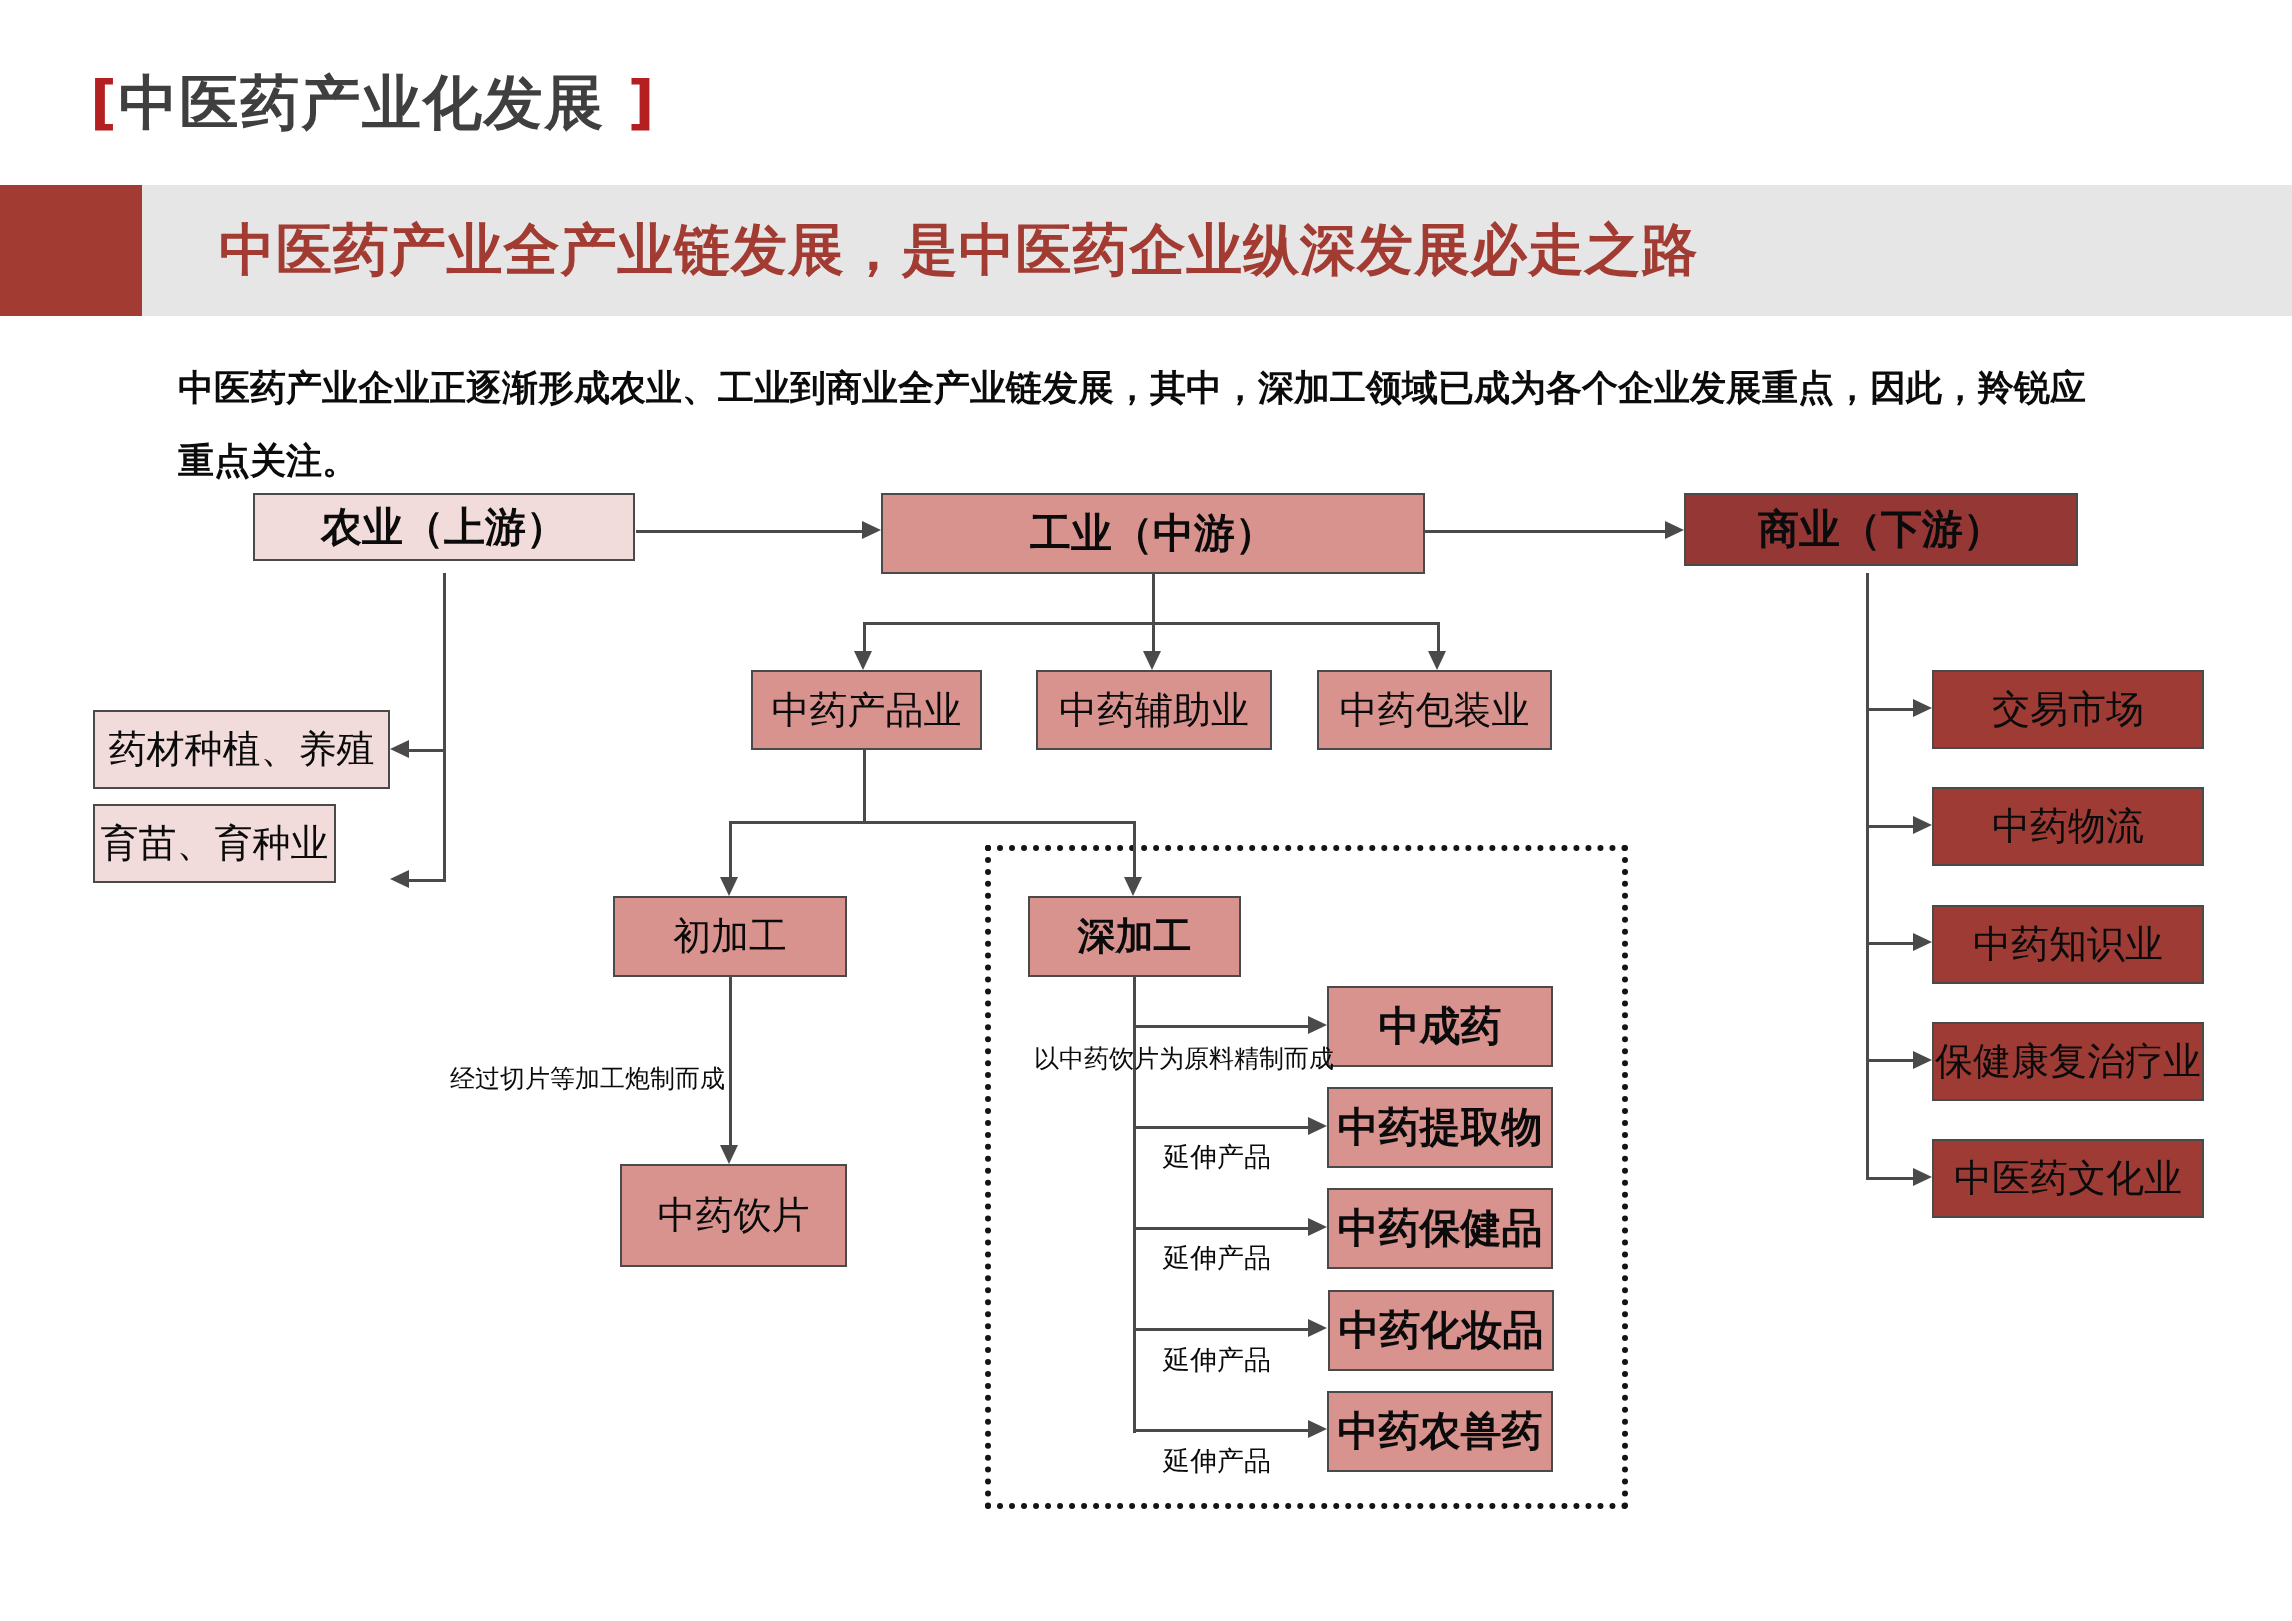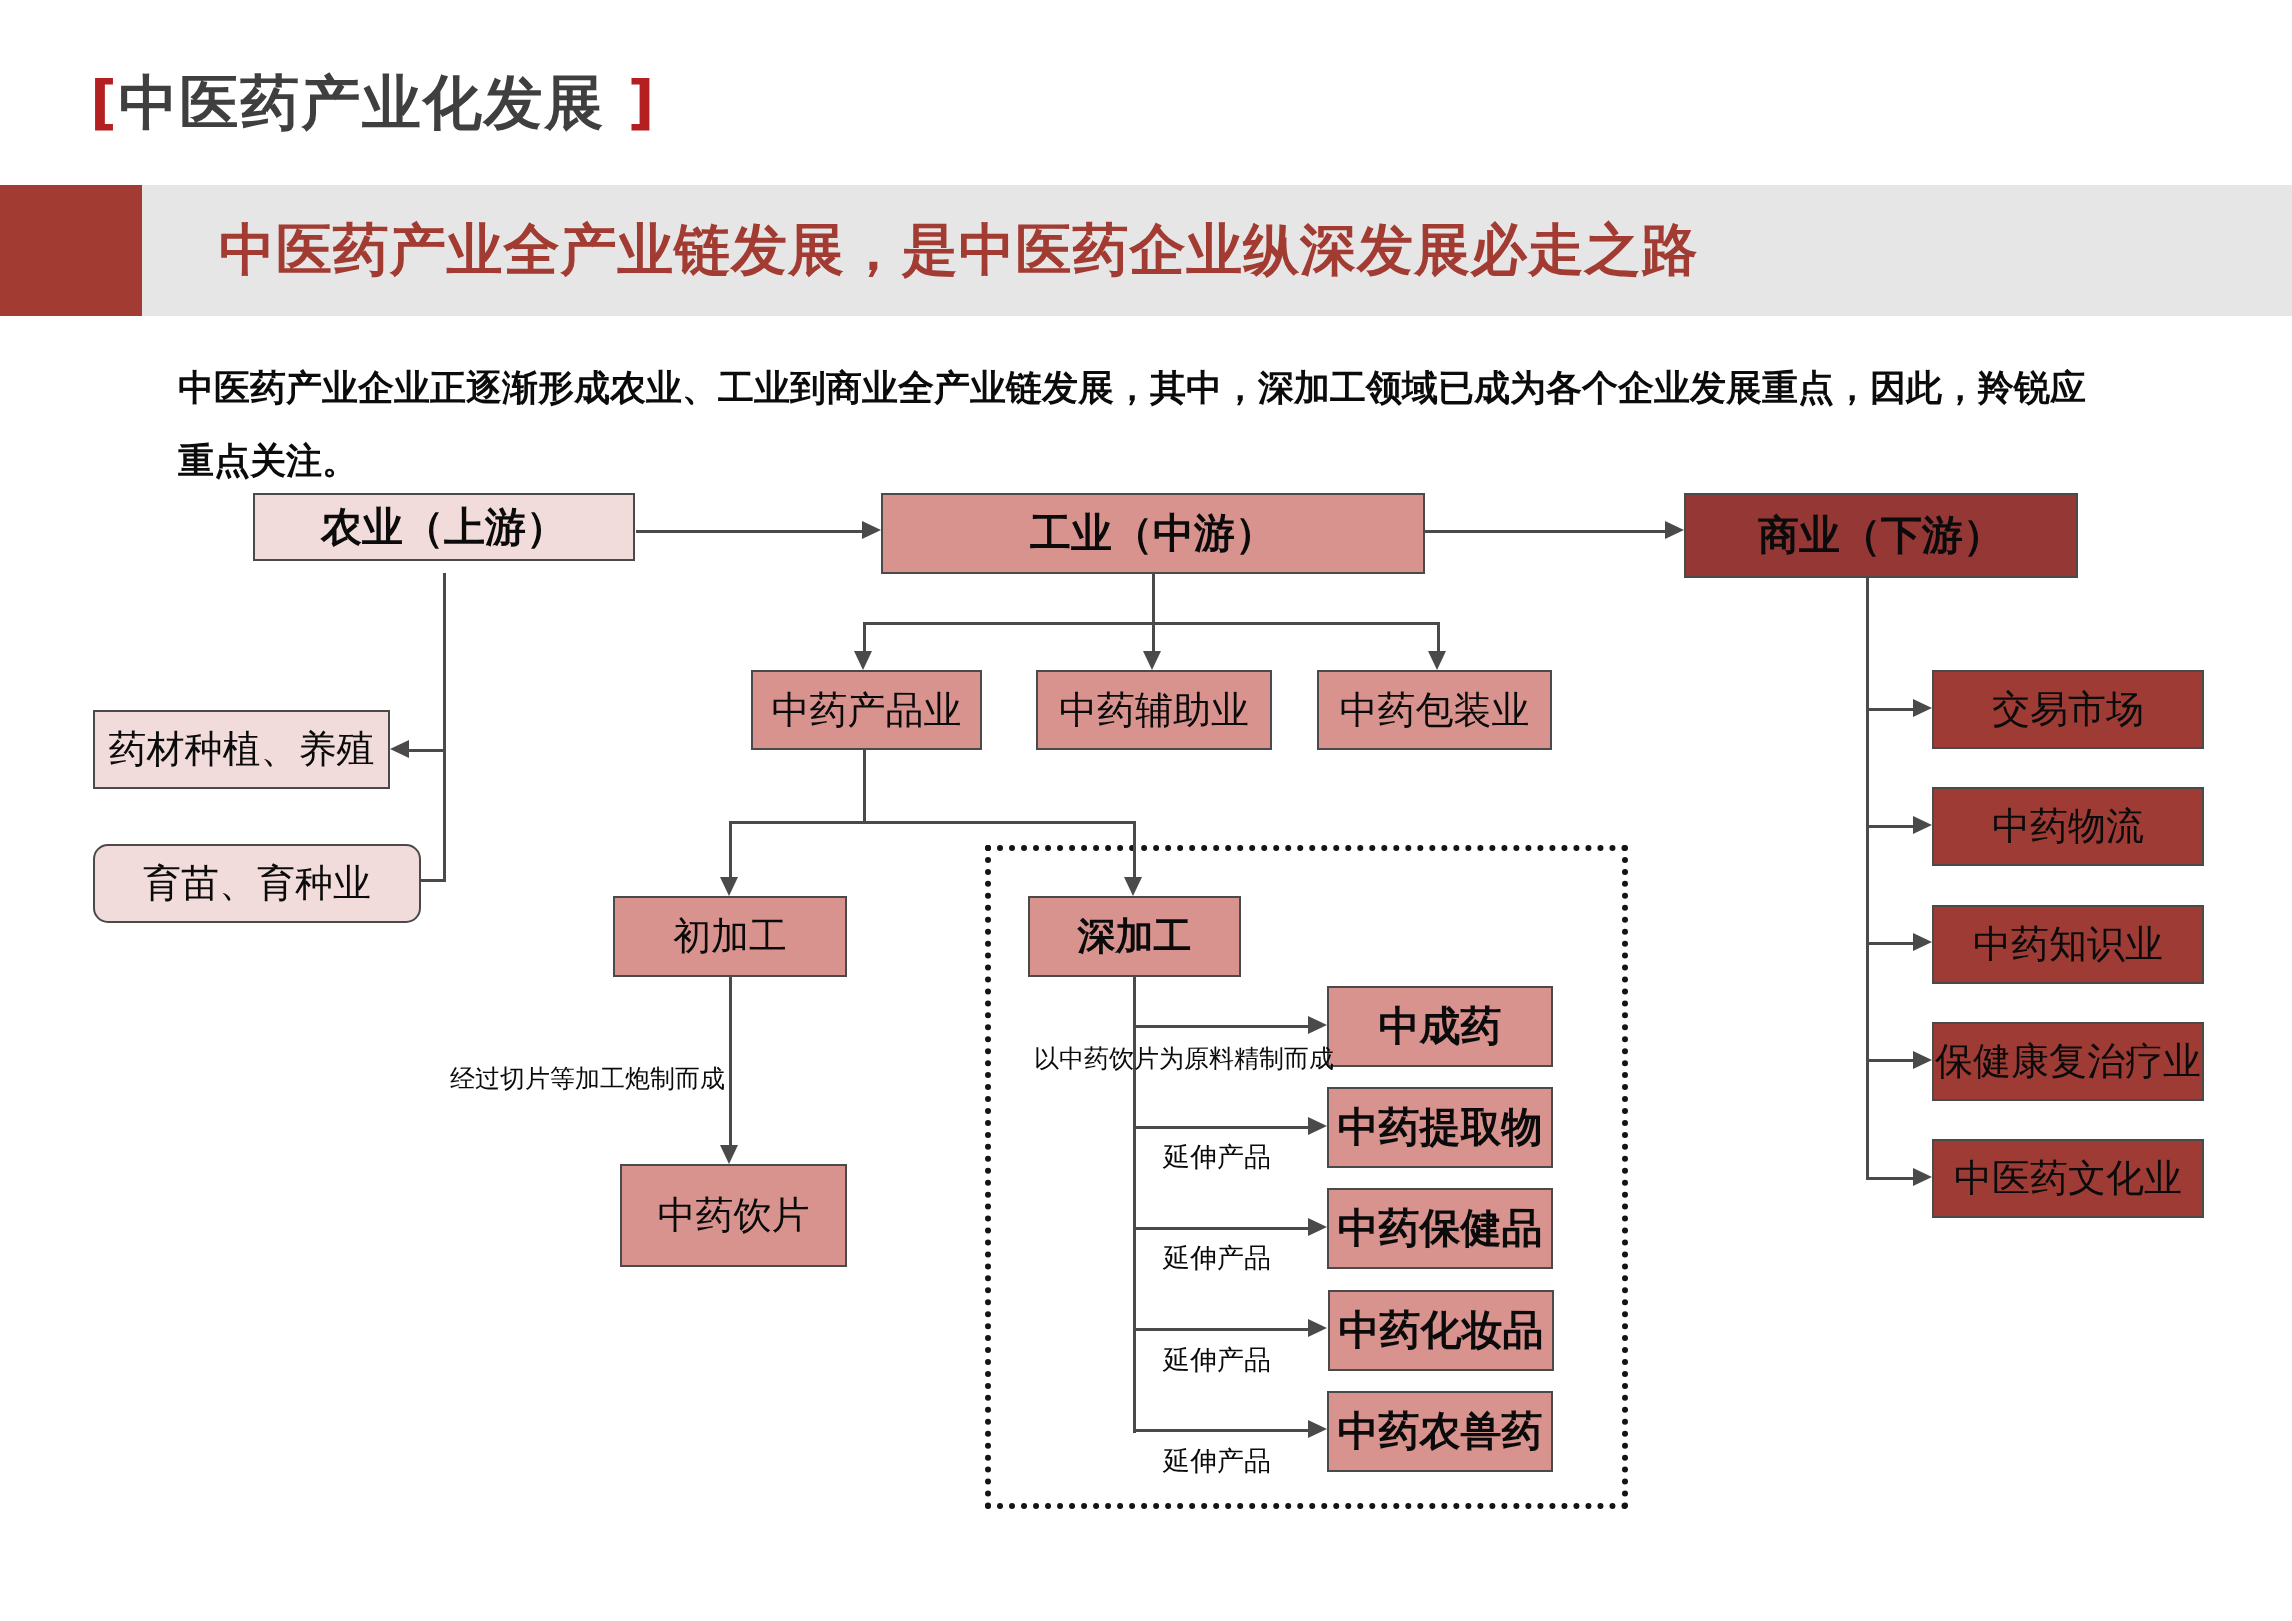--- a/index.html
+++ b/index.html
@@ -135,24 +135,24 @@
   <div class="tri tri-right" style="left:1913px;top:816px;"></div>
   <div class="hl" style="left:1866px;top:942px;width:47px;"></div>
   <div class="tri tri-right" style="left:1913px;top:933px;"></div>
   <div class="hl" style="left:1866px;top:1059px;width:47px;"></div>
   <div class="tri tri-right" style="left:1913px;top:1051px;"></div>
   <div class="hl" style="left:1866px;top:1177px;width:47px;"></div>
   <div class="tri tri-right" style="left:1913px;top:1168px;"></div>
 
   <div class="box light bold fs46" style="left:253px;top:493px;width:382px;height:68px;">农业（上游）</div>
   <div class="box rose bold fs46" style="left:881px;top:493px;width:544px;height:81px;">工业（中游）</div>
-  <div class="box dark bold fs46" style="left:1684px;top:493px;width:394px;height:85px;">商业（下游）</div>
+  <div class="box dark bold fs46" style="left:1684px;top:493px;width:394px;height:73px;">商业（下游）</div>
 
   <div class="box light" style="left:93px;top:710px;width:297px;height:79px;">药材种植、养殖</div>
-  <div class="box light" style="left:93px;top:844px;width:328px;height:79px;border-radius:15px;">育苗、育种业</div>
+  <div class="box light" style="left:93px;top:804px;width:243px;height:79px;">育苗、育种业</div>
 
   <div class="box rose" style="left:751px;top:670px;width:231px;height:80px;">中药产品业</div>
   <div class="box rose" style="left:1036px;top:670px;width:236px;height:80px;">中药辅助业</div>
   <div class="box rose" style="left:1317px;top:670px;width:235px;height:80px;">中药包装业</div>
 
   <div class="box rose" style="left:613px;top:896px;width:234px;height:81px;">初加工</div>
   <div class="box rose bold" style="left:1028px;top:896px;width:213px;height:81px;">深加工</div>
   <div class="box rose" style="left:620px;top:1164px;width:227px;height:103px;">中药饮片</div>
 
   <div class="box rose bold fs46" style="left:1327px;top:986px;width:226px;height:81px;">中成药</div>

